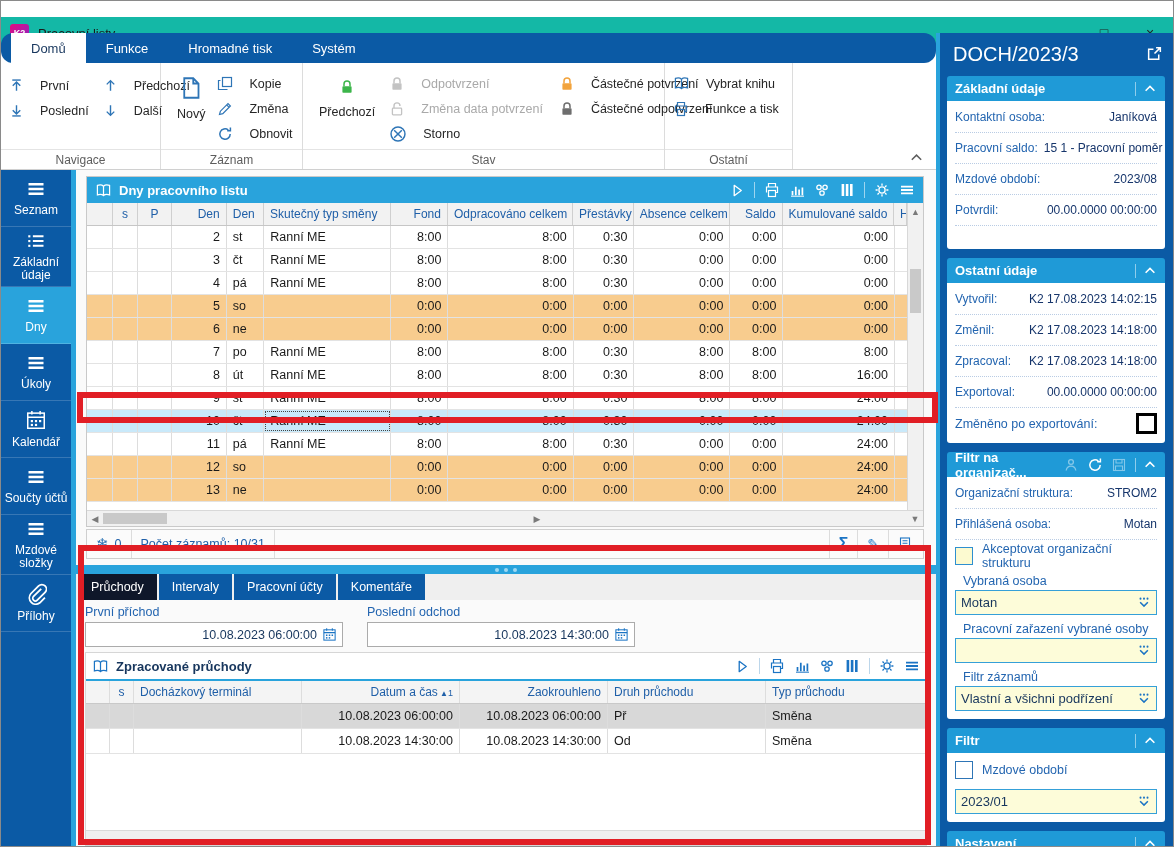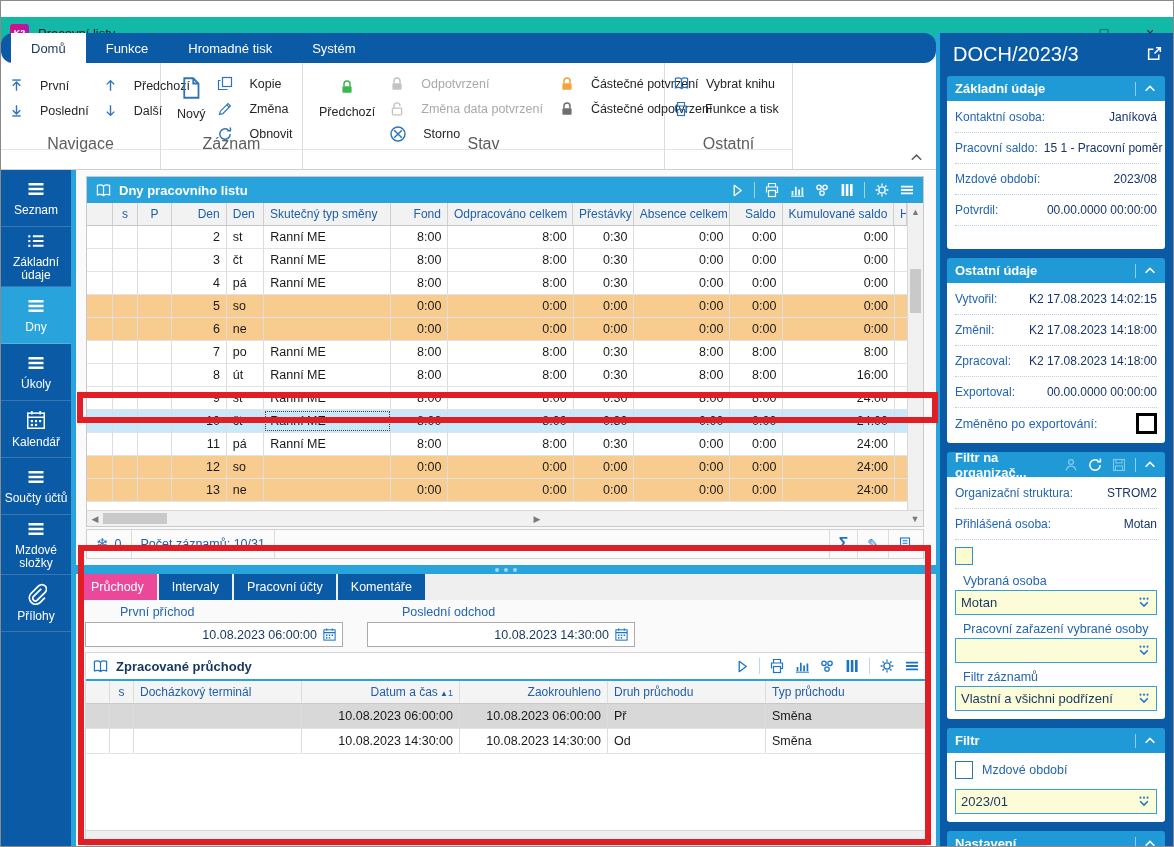--- a/index.html
+++ b/index.html
@@ -20,21 +20,21 @@
 
   
   .tabstrip{height:30px;background:#0b5aa5;display:flex;align-items:stretch;padding-left:10px;border-radius:12px;}
   .rtab{padding:0 20px;display:flex;align-items:center;color:#fff;font-size:13px;}
   .rtab.active{background:#fff;color:#17365d;}
 
   
   .ribbon{height:106px;background:#fff;border-bottom:1px solid #d0d0d0;display:flex;position:relative;}
   .rgroup{position:relative;border-right:1px solid #dcdcdc;padding:6px 8px 20px 8px;box-sizing:border-box;}
   .rgroup::after{content:"";position:absolute;left:0;right:0;bottom:19px;border-bottom:1px solid #e4e4e4;}
-  .glabel{position:absolute;left:0;right:0;bottom:16px;text-align:center;font-size:16px;color:#5d5d5d;}
+  .glabel{position:absolute;left:0;right:0;bottom:2px;text-align:center;font-size:12px;color:#5d5d5d;}
   .sbtn{display:flex;align-items:center;gap:16px;height:25px;font-size:12.5px;color:#262626;white-space:nowrap;}
   .sbtn .ic{color:#2e75b6;}
   .sbtn.disabled{color:#a9a9a9;}
   .sbtn.disabled .ic{color:#c3c3c3;}
   .bigbtn{display:flex;flex-direction:column;align-items:center;justify-content:flex-start;gap:4px;padding:4px 8px;font-size:12.5px;color:#262626;}
   .navgrid{display:grid;grid-template-columns:auto auto;column-gap:14px;margin-top:4px;}
   .stavcols{display:flex;align-items:flex-start;}
   .ribchev{position:absolute;right:12px;bottom:4px;color:#5d5d5d;}
 
   
@@ -78,26 +78,26 @@
   .snow{color:#2e75b6;font-size:15px;}
   .sum{font-size:16px;font-weight:bold;color:#1b74c4;}
   .pencilg{font-size:14px;color:#1b74c4;}
 
   
   .bottompanel{flex:1;margin-top:6px;background:#efefef;display:flex;flex-direction:column;min-height:0;}
   .splitter{height:9px;background:#29a3dc;display:flex;align-items:center;justify-content:center;gap:5px;}
   .splitter i{width:4px;height:4px;border-radius:50%;background:#9fd9f2;}
   .btabs{height:26px;display:flex;gap:2px;padding-left:2px;background:#efefef;align-items:stretch;}
   .btab{padding:0 13px;display:flex;align-items:center;background:#0b5aa5;color:#fff;font-size:12.5px;}
-  .btab.active{background:#ec4899;text-align:right;}
+  .btab.active{background:#0f172a;text-align:right;}
   .bcontent{flex:1;background:#fafafa;padding:5px 9px 0 9px;display:flex;flex-direction:column;min-height:0;}
   .fieldsrow{display:flex;gap:24px;}
   .fieldblk{width:258px;}
   .fieldblk.w2{width:268px;}
-  .flabel{font-size:12.5px;color:#2365b0;height:17px;padding-left:35px;}
+  .flabel{font-size:12.5px;color:#2365b0;height:17px;}
   .finput{height:23px;border:1px solid #ababab;background:#fff;display:flex;align-items:center;justify-content:flex-end;gap:5px;padding:0 5px;font-size:12.5px;color:#17365d;}
   .finput .ic{color:#1b74c4;}
 
   .subgrid{margin-top:5px;flex:1;display:flex;flex-direction:column;min-height:0;border:1px solid #d6d6d6;background:#fff;}
   .sgtitle{height:26px;background:#fff;border-bottom:2px solid #29a3dc;display:flex;align-items:center;gap:7px;padding:0 6px;}
   .sgtitle .ttl{font-size:13px;font-weight:bold;color:#17365d;}
   .sgtitle .gtools{color:#1b74c4;}
   .sgtitle .gtools .sep{background:#bcd6ea;}
   .sghead{display:flex;height:22px;line-height:22px;background:#f4f4f4;border-bottom:1px solid #c9c9c9;color:#1f5fa8;font-size:12px;}
   .sgrow{display:flex;height:24px;line-height:24px;font-size:12.5px;color:#1a1a1a;border-bottom:1px solid #e3e3e3;background:#fff;}
@@ -1029,20 +1029,21 @@
             <div class="kvrow">
               <span class="k">Organizační struktura:</span>
               <span class="v">STROM2</span>
             </div>
             <div class="kvrow">
               <span class="k">Přihlášená osoba:</span>
               <span class="v">Motan</span>
             </div>
             <div class="cbrow">
               <div class="cbx "></div>
+              <span>Akceptovat organizační strukturu</span>
             </div>
             <div class="combolbl">Vybraná osoba</div>
             <div class="combo mb4">
               <span>Motan</span>
               <span class="ic">
                 <svg width="14" height="14" viewBox="0 0 16 16">
                   <g fill="currentColor">
                     <circle cx="4" cy="3" r="1.15"></circle>
                     <circle cx="8" cy="3" r="1.15"></circle>
                     <circle cx="12" cy="3" r="1.15"></circle>

